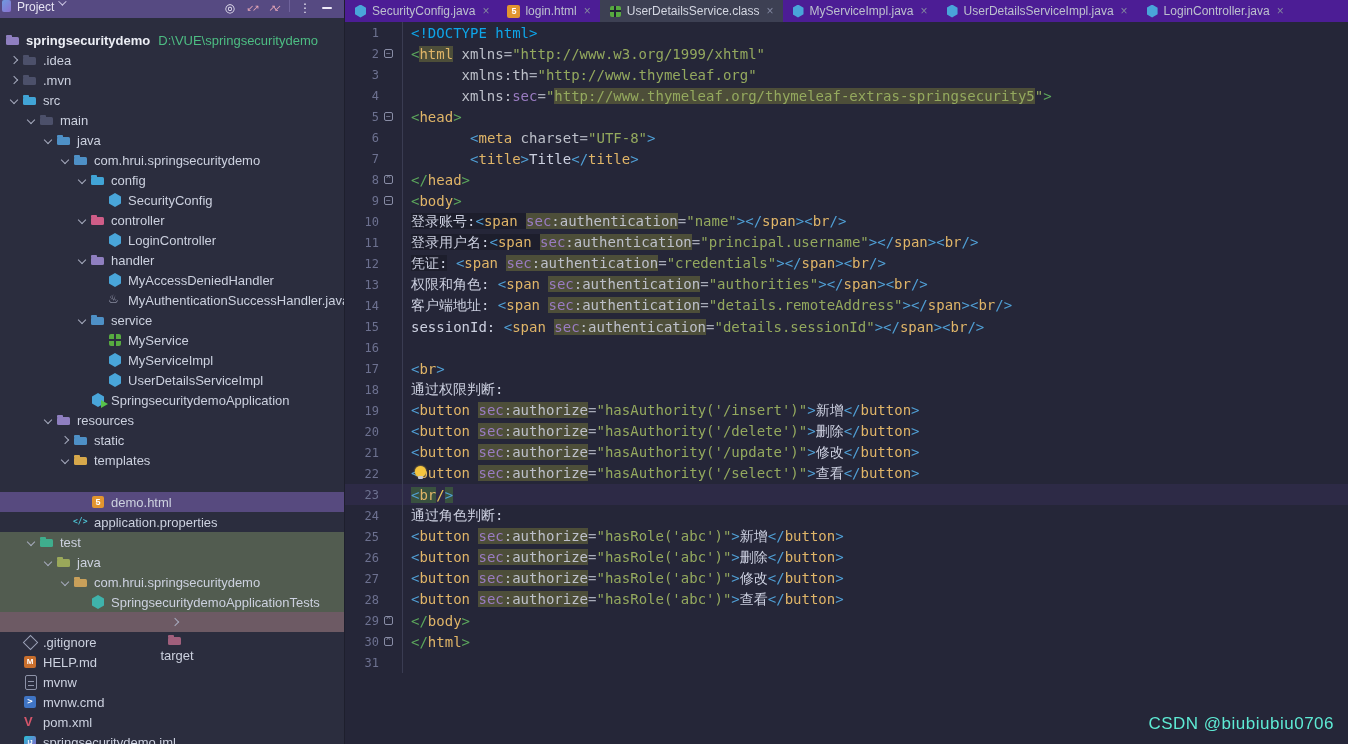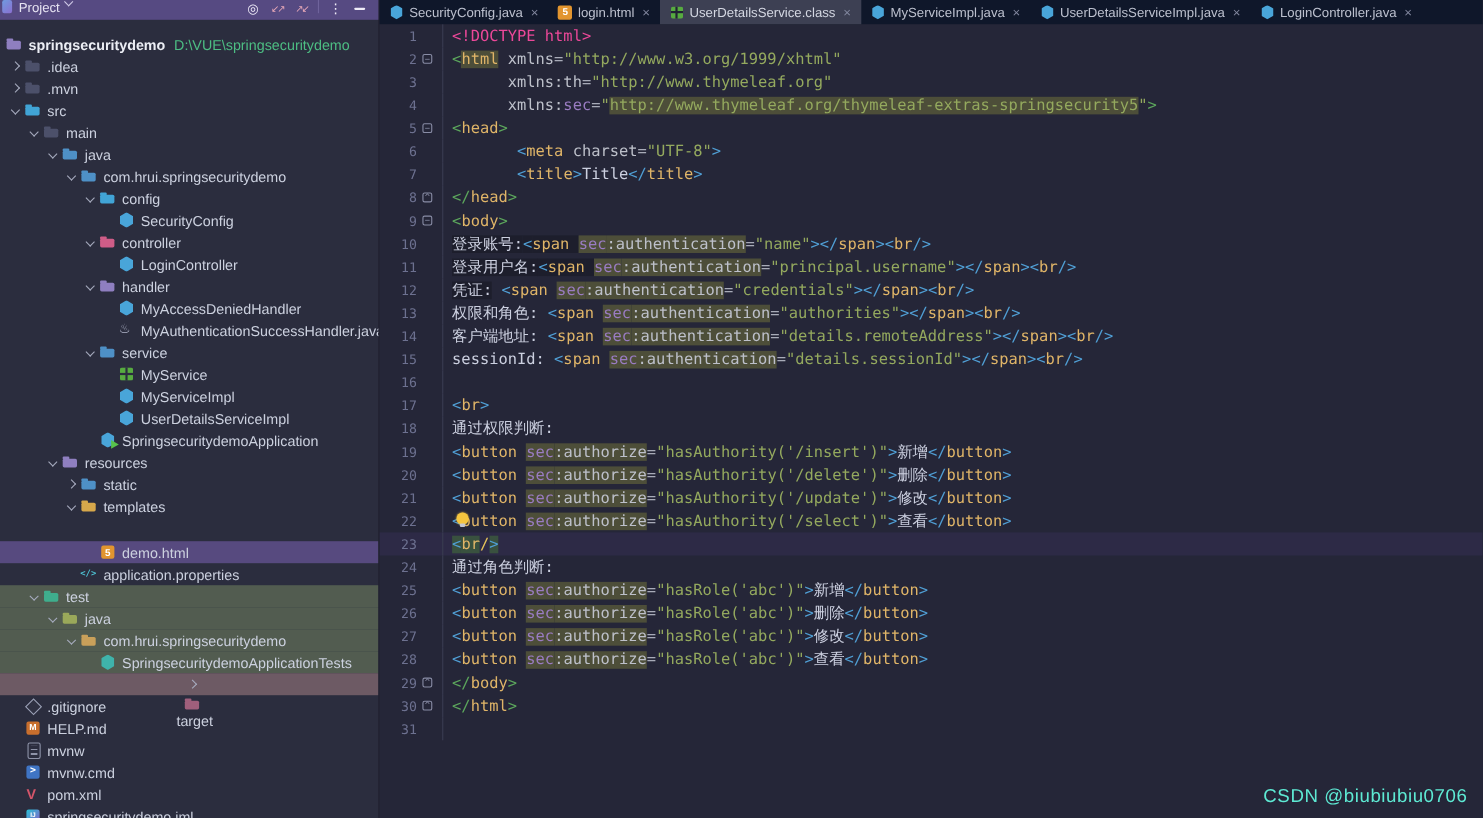--- a/index.html
+++ b/index.html
@@ -56,39 +56,39 @@
   .ti.cmd::after { content:">"; position:absolute; left:2px; top:2px; width:12px; height:12px; background:#3f74c4; border-radius:2px; color:#fff; font:bold 9px/11px "DejaVu Sans Mono",monospace; text-align:center; }
   .ti.mvn::after { content:"V"; position:absolute; left:2px; top:0; color:#d4556a; font:bold 13px/16px "Liberation Sans",sans-serif; }
   .ti.iml::after { content:"IJ"; position:absolute; left:2px; top:2px; width:12px; height:12px; border-radius:2px; background:linear-gradient(135deg,#27c1d6,#8b5fc9); color:#fff; font:bold 6px/12px "Liberation Sans",sans-serif; text-align:center; }
   .ti.lib::after { content:""; position:absolute; left:2px; top:2px; width:11px; height:12px; border-radius:1px; background:
       linear-gradient(#fff,#fff) 2px 3px/7px 1px no-repeat,
       linear-gradient(#fff,#fff) 2px 6px/7px 1px no-repeat, #8f7fc0; }
   .ti.java::after { content:"\2668"; position:absolute; left:1px; top:0; color:#aeb2c6; font-size:12px; }
 
   
   #editor-col { flex:1; display:flex; flex-direction:column; position:relative; }
-  #tabbar { height:22px; background:#0f172a; display:flex; align-items:stretch; flex:0 0 22px; }
+  #tabbar { height:22px; background:#4c1d95; display:flex; align-items:stretch; flex:0 0 22px; }
   .tab { display:flex; align-items:center; padding:0 9px; font-size:12px; color:#bcc0ce; gap:5px; }
   .tab.sel { background:#3d4053; color:#d4d7e2; }
   .tab .x { color:#8388a0; font-size:12px; margin-left:2px; }
   .tico { width:13px; height:13px; position:relative; flex:0 0 13px; }
   .tico.hex::after { content:""; position:absolute; left:1px; top:0; width:11px; height:13px; background:#49a5d9; clip-path:polygon(50% 0,100% 25%,100% 75%,50% 100%,0 75%,0 25%); }
   .tico.htm::after { content:"5"; position:absolute; left:0; top:0; width:13px; height:13px; background:#e2952f; border-radius:2px; color:#fff; font:bold 9px/13px "Liberation Sans",sans-serif; text-align:center; }
   .tico.int::after { content:""; position:absolute; left:1px; top:1px; width:11px; height:11px; border-radius:2px; background:
       linear-gradient(#212334,#212334) center/2px 100% no-repeat,
       linear-gradient(#212334,#212334) center/100% 2px no-repeat, #57ab40; }
 
   #code { flex:1; position:relative; font-family:"DejaVu Sans Mono",monospace; font-size:14px; overflow:hidden; }
   .line { height:21px; display:flex; align-items:center; position:relative; }
   .line.caret-line { background:#2d2a46; }
   .ln { width:36px; flex:0 0 36px; text-align:right; color:#6d7190; font-size:12px; padding-right:2px; }
   .fold { width:22px; flex:0 0 22px; height:21px; border-right:1px solid #3a3c52; display:flex; align-items:center; }
   .fm { width:9px; height:9px; border:1px solid #898da6; border-radius:2px; color:#898da6; font-size:8px; line-height:7px; text-align:center; margin-left:3px; }
   .content { padding-left:8px; white-space:pre; }
-  .tok-d { color:#ec4899; }
+  .tok-d { color:#0ea5e9; }
   .tok-g { color:#5ca75c; }
   .tok-p { color:#509fd5; }
   .tok-t { color:#e0b568; }
   .tok-a { color:#bdc0ca; }
   .tok-q { color:#9a7cc2; }
   .tok-e { color:#a8abb8; }
   .tok-s { color:#94a95e; }
   .tok-w { color:#ccd0e0; }
   .tok-y { color:#e8c55a; }
   .hl-o { background:#4d4e39; }

